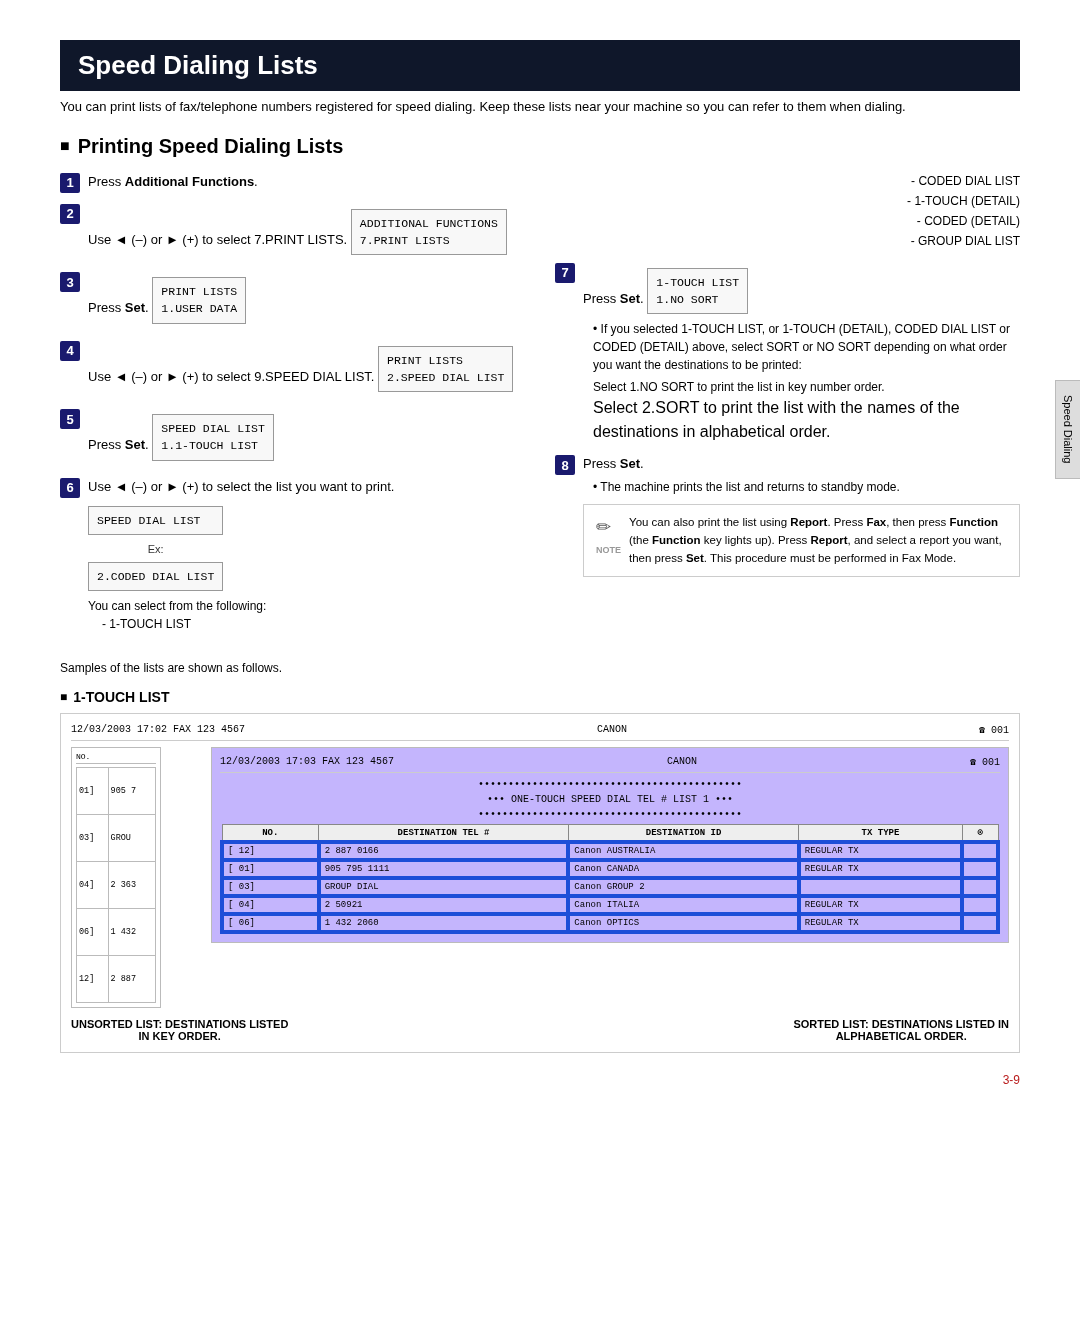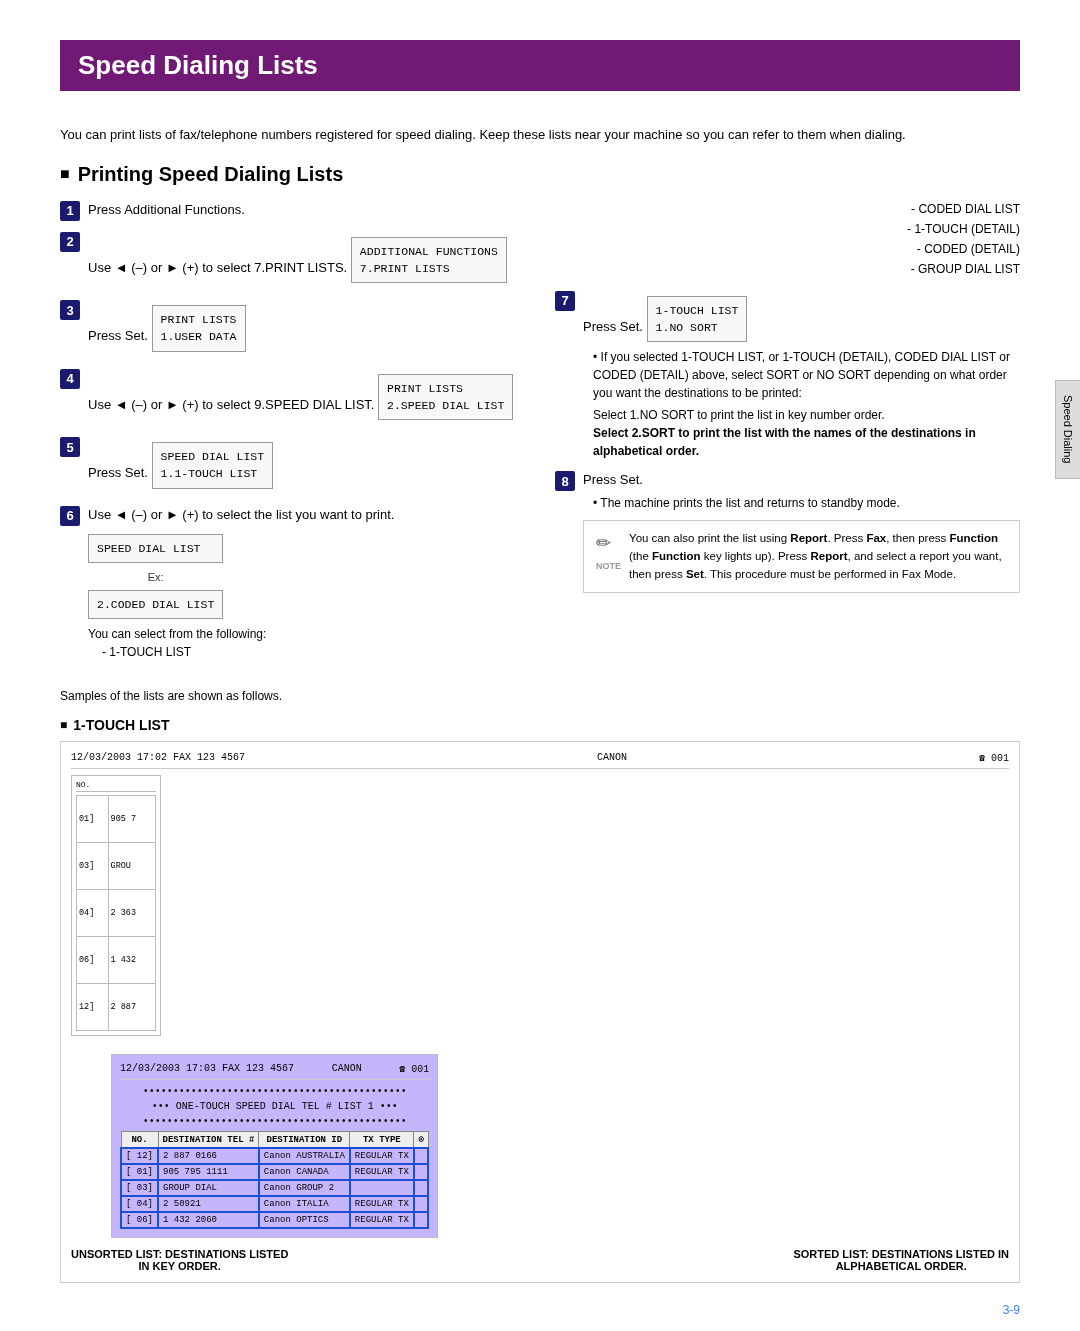--- a/index.html
+++ b/index.html
@@ -7,24 +7,24 @@
       font-family: Arial, Helvetica, sans-serif;
       font-size: 13px;
       background: #fff;
       color: #000;
       width: 1080px;
       min-height: 1331px;
       padding: 40px 60px 40px 60px;
       position: relative;
     }
     .page-header {
-      background: #701a75;
+      background: #0f172a;
       color: #fff;
       padding: 10px 18px;
-      margin-bottom: 34px;
+      margin-bottom: 6px;
     }
     .page-header h1 {
       font-size: 26px;
       font-weight: bold;
       font-family: Arial, sans-serif;
       color: #fff;
     }
     .intro-text {
       font-size: 13px;
       margin-bottom: 18px;
@@ -181,21 +181,21 @@
       font-size: 10px;
     }
     .doc-table th {
       border: 1px solid #888;
       padding: 2px 4px;
       background: #eee;
       text-align: center;
       font-size: 9px;
     }
     .doc-table td {
-      border: 2px solid #1d4ed8;
+      border: 4px solid #1d4ed8;
       padding: 2px 4px;
       font-size: 9px;
     }
     .unsorted-table {
       width: 100%;
       border-collapse: collapse;
       font-size: 8.5px;
     }
     .unsorted-table td {
       border: 1px solid #bbb;
@@ -223,27 +223,27 @@
       padding: 14px 6px;
       font-size: 11px;
       border-left: 1px solid #bbb;
       border-top: 1px solid #bbb;
       border-bottom: 1px solid #bbb;
     }
     .page-num {
       text-align: right;
       font-size: 12px;
       margin-top: 20px;
-      color: #3b82f6;
+      color: #b91c1c;
     }
     .ex-label {
       font-size: 11px;
       color: #333;
     }
-    .bold { font-weight: normal; }
+    .bold { font-weight: bold; }
     .small-note { font-size: 11.5px; }
     .bullet-dot { margin-left: 10px; margin-bottom: 4px; }
     .bullet-dot::before { content: '• '; }
   </style>
 </head>
 <body>
 
 <div class="page-header">
   <h1>Speed Dialing Lists</h1>
 </div>
@@ -329,21 +329,21 @@
     </ul>
 
     <div class="step">
       <div class="step-num">7</div>
       <div class="step-content">
         <span>Press </span><span class="bold">Set</span><span>.</span>
         <div class="code-box">1-TOUCH LIST
 1.NO SORT</div>
         <p class="small-note bullet-dot" style="font-size:12px;">If you selected 1-TOUCH LIST, or 1-TOUCH (DETAIL), CODED DIAL LIST or CODED (DETAIL) above, select SORT or NO SORT depending on what order you want the destinations to be printed:</p>
         <p style="font-size:12px; margin-top:4px; padding-left:10px;">Select 1.NO SORT to print the list in key number order.</p>
-        <p style="font-size:12px; padding-left:10px;font-weight:bold;">Select 2.SORT to print the list with the names of the destinations in alphabetical order.</p>
+        <p style="font-size:16px; padding-left:10px;">Select 2.SORT to print the list with the names of the destinations in alphabetical order.</p>
       </div>
     </div>
 
     <div class="step" style="margin-top:10px;">
       <div class="step-num">8</div>
       <div class="step-content">
         <span>Press </span><span class="bold">Set</span><span>.</span>
         <p class="bullet-dot" style="font-size:12px; margin-top:4px;">The machine prints the list and returns to standby mode.</p>
         <div class="note-block">
           <div>
@@ -365,21 +365,21 @@
   <div class="sub-section-title">1-TOUCH LIST</div>
 
   <div class="sample-area">
 
     <div class="fax-header-row">
       <span>12/03/2003  17:02  FAX 123 4567</span>
       <span>CANON</span>
       <span>☎ 001</span>
     </div>
 
-    <div style="display:flex; gap:18px; align-items:flex-start;flex-direction:column;">
+    <div style="display:flex; gap:10px; align-items:flex-start;">
 
       <div style="border:1px solid #bbb; padding:4px; font-family:'Courier New',monospace; font-size:9px; width:90px; flex-shrink:0; background:#fff;">
         <div style="border-bottom:1px solid #bbb; padding-bottom:2px; margin-bottom:3px; font-size:8px;">NO.</div>
         <table class="unsorted-table">
           <tbody>
               <tr>
             <td>01]</td>
             <td>905 7</td>
           </tr>
           <tr>

